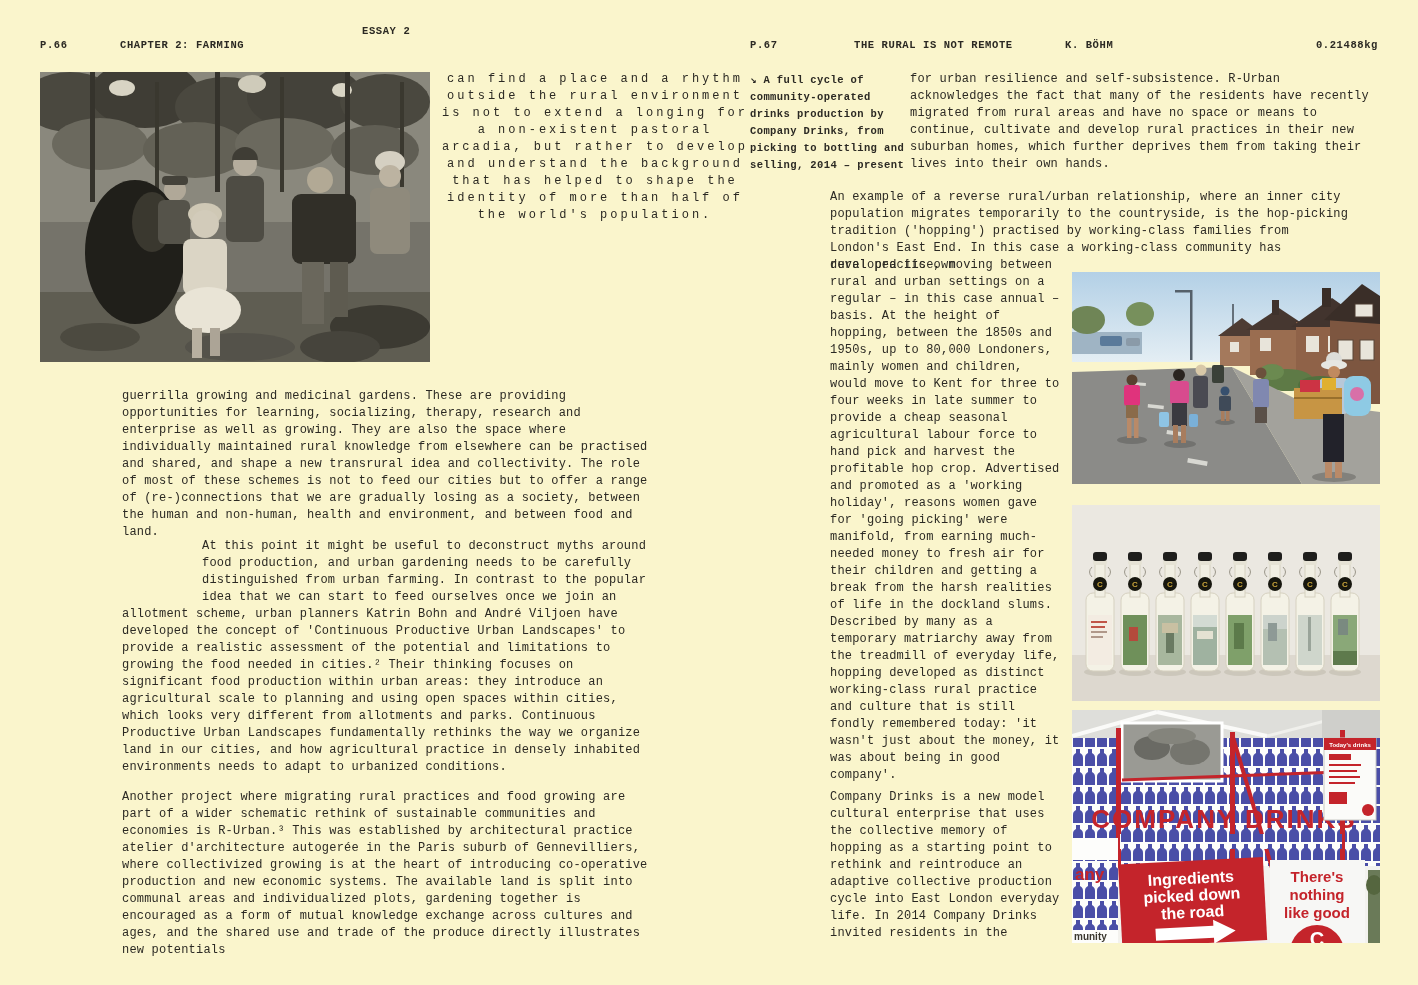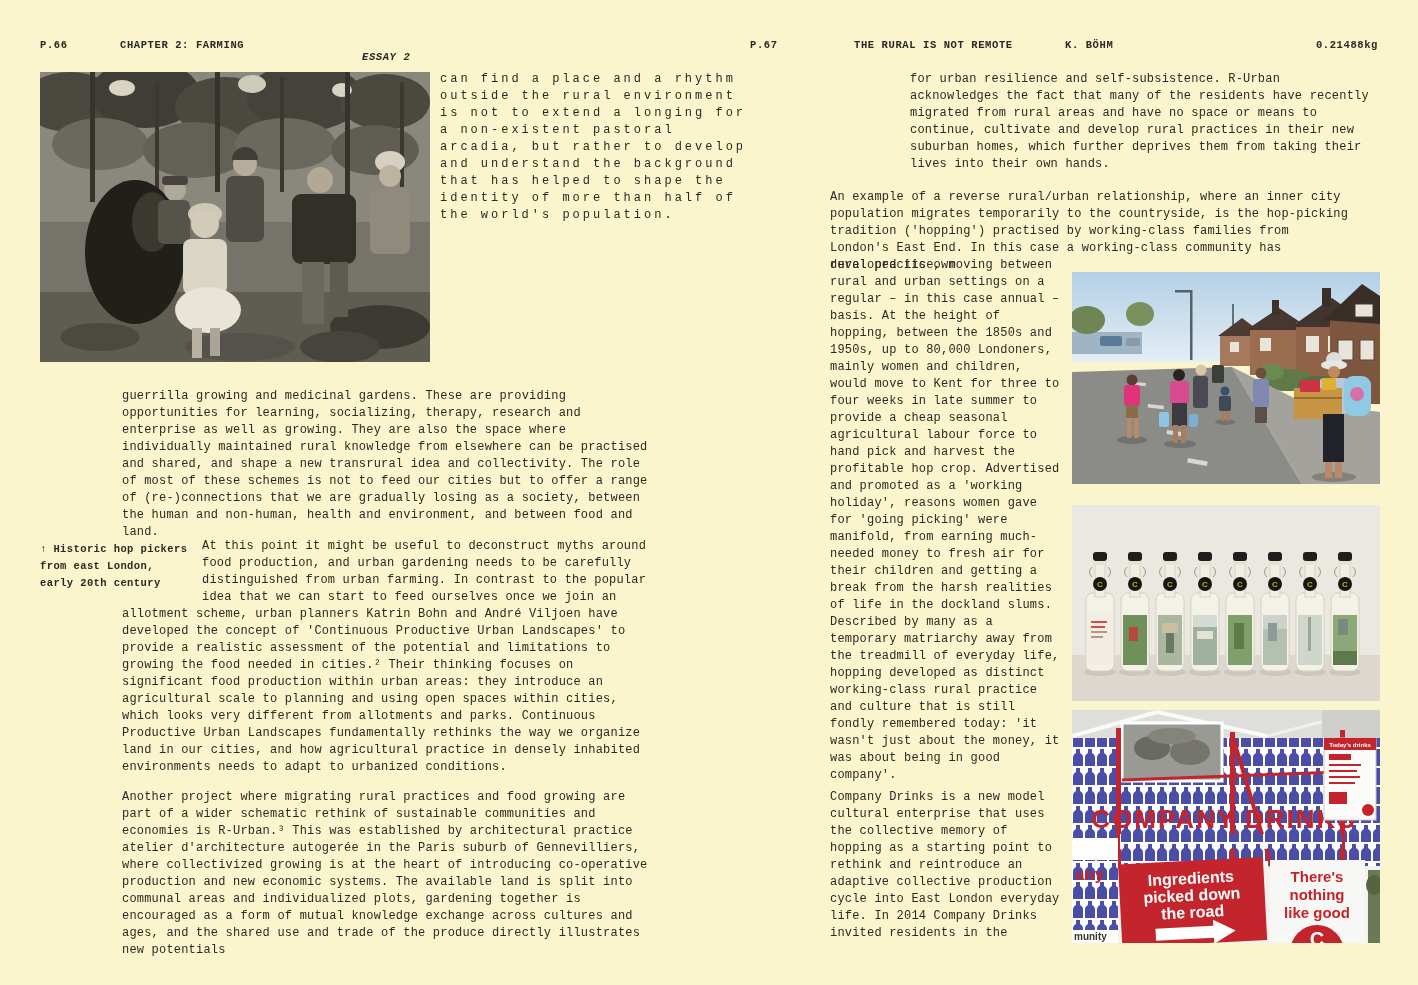--- a/index.html
+++ b/index.html
@@ -4,35 +4,35 @@
 <style>
   html,body{margin:0;padding:0;}
   body{
     width:1418px;height:985px;position:relative;overflow:hidden;
     background:#faf5cc;color:#2b2923;
     font-family:"Liberation Mono","DejaVu Sans Mono",monospace;
   }
   .abs{position:absolute;}
   .hdr{font-size:10.5px;font-weight:bold;letter-spacing:0.6px;white-space:nowrap;}
   .para{font-size:12px;line-height:17px;letter-spacing:0.2px;}
-  .colspaced{letter-spacing:3px;}
+  .colspaced{letter-spacing:3px;text-align:center;}
   .small-bold{font-size:10.5px;font-weight:bold;line-height:17px;letter-spacing:0.4px;white-space:pre-line;}
   .spacer{float:left;width:80px;height:68px;}
   .photo{display:block;}
   svg text{font-family:"Liberation Sans","DejaVu Sans",sans-serif;}
 </style>
 </head>
 <body>
 
 <div class="abs" style="left:0;top:0;width:709px;height:720px;">
 
   <div>
     <span class="abs hdr" style="left:40px;top:39px;">P.66</span>
     <span class="abs hdr" style="left:120px;top:39px;text-align:right;">CHAPTER 2: FARMING</span>
-    <span class="abs hdr" style="left:362px;top:51px;font-style:italic;">ESSAY 2</span>
+    <span class="abs hdr" style="left:362px;top:25px;">ESSAY 2</span>
 
   </div>
 
   <svg class="abs photo" style="left:40px;top:72px;" width="390" height="290" viewBox="0 0 390 290">
     <rect width="390" height="290" fill="#8a887d"></rect>
 
     <ellipse cx="30" cy="30" rx="48" ry="30" fill="#4a483f"></ellipse>
     <ellipse cx="105" cy="22" rx="55" ry="34" fill="#3f3d35"></ellipse>
     <ellipse cx="185" cy="35" rx="50" ry="30" fill="#4a483f"></ellipse>
     <ellipse cx="265" cy="25" rx="58" ry="34" fill="#44423a"></ellipse>
@@ -84,40 +84,43 @@
     <rect x="143" y="167" width="44" height="56" rx="8" fill="#dbd5c5"></rect>
     <ellipse cx="168" cy="238" rx="33" ry="23" fill="#e9e4d6"></ellipse>
     <rect x="152" y="256" width="10" height="30" fill="#b8b0a0"></rect>
     <rect x="170" y="256" width="10" height="28" fill="#aca496"></rect>
   </svg>
 
   <div class="abs para colspaced" style="left:440px;top:71px;width:310px;">can find a place and a rhythm outside the rural environment is not to extend a longing for a non-existent pastoral arcadia, but rather to develop and understand the background that has helped to shape the identity of more than half of the world's population.</div>
 
   <div class="abs para" style="left:122px;top:388px;width:540px;">guerrilla growing and medicinal gardens. These are providing opportunities for learning, socializing, therapy, research and enterprise as well as growing. They are also the space where individually maintained rural knowledge from elsewhere can be practised and shared, and shape a new transrural idea and collectivity. The role of most of these schemes is not to feed our cities but to offer a range of (re-)connections that we are gradually losing as a society, between the human and non-human, health and environment, and between food and land.</div>
 
-  <div class="abs small-bold" style="left:40px;top:541px;width:165px;">↑ Historic hop pickers
-from east London,
-early 20th century</div>
 
   <div class="abs para" style="left:122px;top:538px;width:528px;">
     <span class="spacer"></span><span>At this point it might be useful to deconstruct myths around food production, and urban gardening needs to be carefully distinguished from urban farming. In contrast to the popular idea that we can start to feed ourselves once we join an allotment scheme, urban planners Katrin Bohn and André Viljoen have developed the concept of 'Continuous Productive Urban Landscapes' to provide a realistic assessment of the potential and limitations to growing the food needed in cities.² Their thinking focuses on significant food production within urban areas: they introduce an agricultural scale to planning and using open spaces within cities, which looks very different from allotments and parks. Continuous Productive Urban Landscapes fundamentally rethinks the way we organize land in our cities, and how agricultural practice in densely inhabited environments needs to adapt to urbanized conditions.</span>
   </div>
 
   <div class="abs para" style="left:122px;top:789px;width:528px;">Another project where migrating rural practices and food growing are part of a wider schematic rethink of sustainable communities and economies is R-Urban.³ This was established by architectural practice atelier d'architecture autogerée in the Paris suburb of Gennevilliers, where collectivized growing is at the heart of introducing co-operative production and new economic systems. The available land is split into communal areas and individualized plots, gardening together is encouraged as a form of mutual knowledge exchange across cultures and ages, and the shared use and trade of the produce directly illustrates new potentials</div>
 </div>
 
 <div class="abs" style="left:709px;top:0;width:709px;height:851px;">
 
   <div>
     <span class="abs hdr" style="left:41px;top:39px;">P.67</span>
     <span class="abs hdr" style="left:121px;top:39px;margin-left:24px;">THE RURAL IS NOT REMOTE</span>
     <span class="abs hdr" style="left:356px;top:39px;">K. BÖHM</span>
     <span class="abs hdr" style="right:40px;top:39px;padding-left:23px;">0.21488kg</span>
   </div>
 
+  <div class="abs small-bold" style="left:41px;top:72px;width:170px;">↘ A full cycle of
+community-operated
+drinks production by
+Company Drinks, from
+picking to bottling and
+selling, 2014 – present</div>
 
   <div class="abs para" style="left:121px;top:189px;width:520px;">An example of a reverse rural/urban relationship, where an inner city population migrates temporarily to the countryside, is the hop-picking tradition ('hopping') practised by working-class families from London's East End. In this case a working-class community has developed its own</div>
 
   <div class="abs para" style="left:201px;top:71px;width:465px;">for urban resilience and self-subsistence. R-Urban acknowledges the fact that many of the residents have recently migrated from rural areas and have no space or means to continue, cultivate and develop rural practices in their new suburban homes, which further deprives them from taking their lives into their own hands.</div>
 
   <div class="abs para" style="left:121px;top:257px;width:230px;">rural practice, moving between rural and urban settings on a regular – in this case annual – basis. At the height of hopping, between the 1850s and 1950s, up to 80,000 Londoners, mainly women and children, would move to Kent for three to four weeks in late summer to provide a cheap seasonal agricultural labour force to hand pick and harvest the profitable hop crop. Advertised and promoted as a 'working holiday', reasons women gave for 'going picking' were manifold, from earning much-needed money to fresh air for their children and getting a break from the harsh realities of life in the dockland slums. Described by many as a temporary matriarchy away from the treadmill of everyday life, hopping developed as distinct working-class rural practice and culture that is still fondly remembered today: 'it wasn't just about the money, it was about being in good company'.</div>
 
   <div class="abs para" style="left:121px;top:789px;width:232px;">Company Drinks is a new model cultural enterprise that uses the collective memory of hopping as a starting point to rethink and reintroduce an adaptive collective production cycle into East London everyday life. In 2014 Company Drinks invited residents in the</div>
 
   <svg class="abs photo" style="left:363px;top:272px;" width="308" height="212" viewBox="0 0 308 212">

